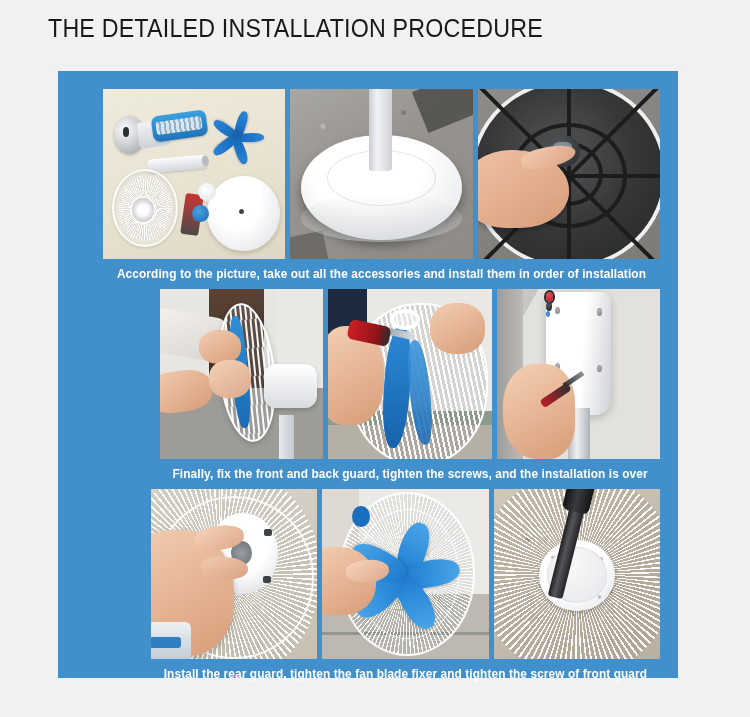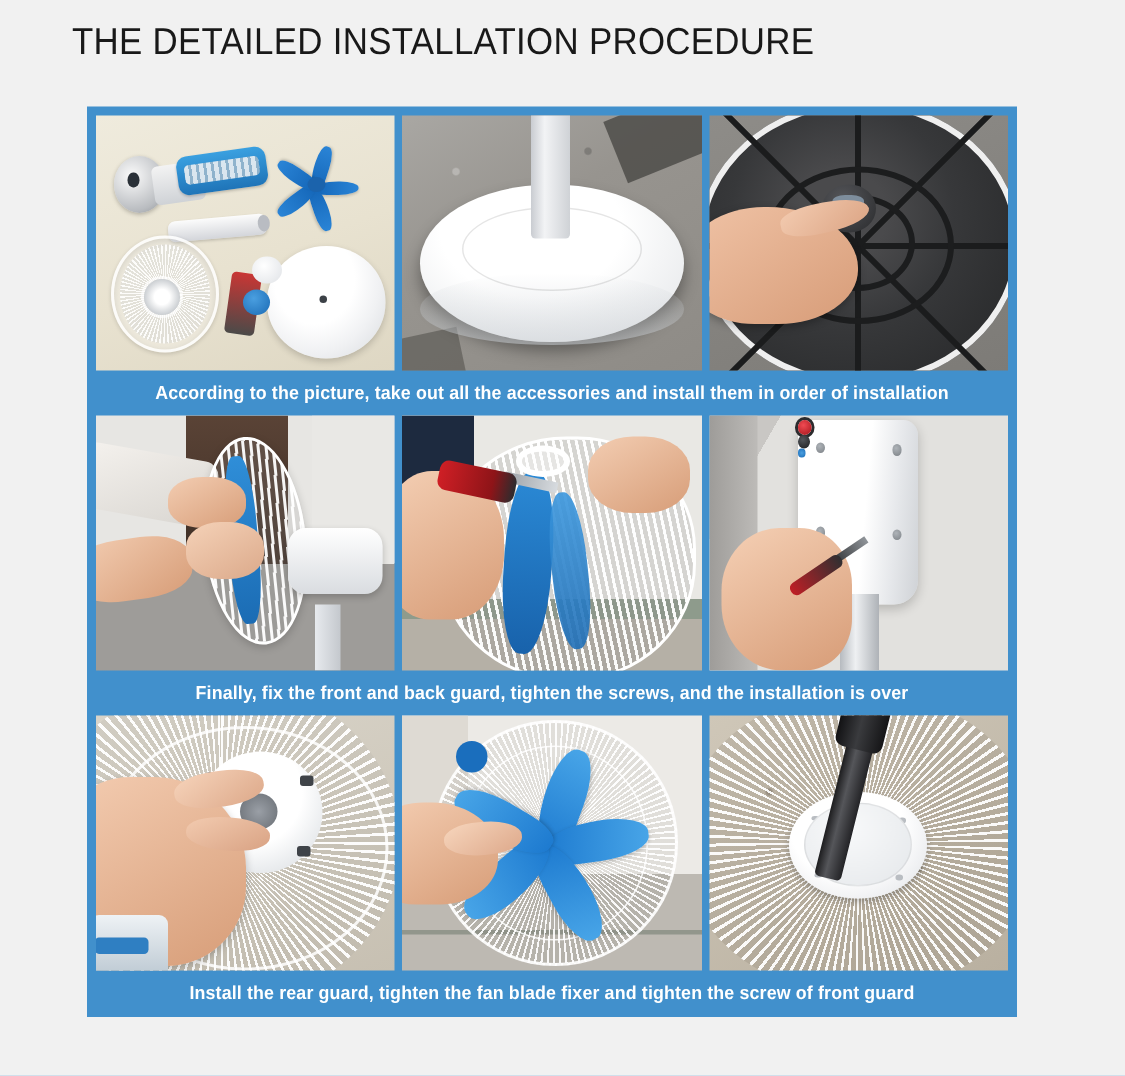--- a/index.html
+++ b/index.html
@@ -22,23 +22,24 @@
     transform: scaleX(0.93);
     transform-origin: left center;
     white-space: nowrap;
   }
 
   .procedure-frame {
     position: absolute;
     left: 58px; top: 71px;
     width: 620px; height: 607px;
     background: #4190cc;
-    padding: 6px;
+    padding: 18px;
     display: flex;
     flex-direction: column;
+    align-items: flex-end;
   }
 
   .step-row { display: flex; flex-direction: column; }
   .row-images { display: flex; height: 170px; gap: 5px; }
   .cell {
     position: relative;
     flex: 1 1 0;
     overflow: hidden;
     background: #cfcfcf;
   }

